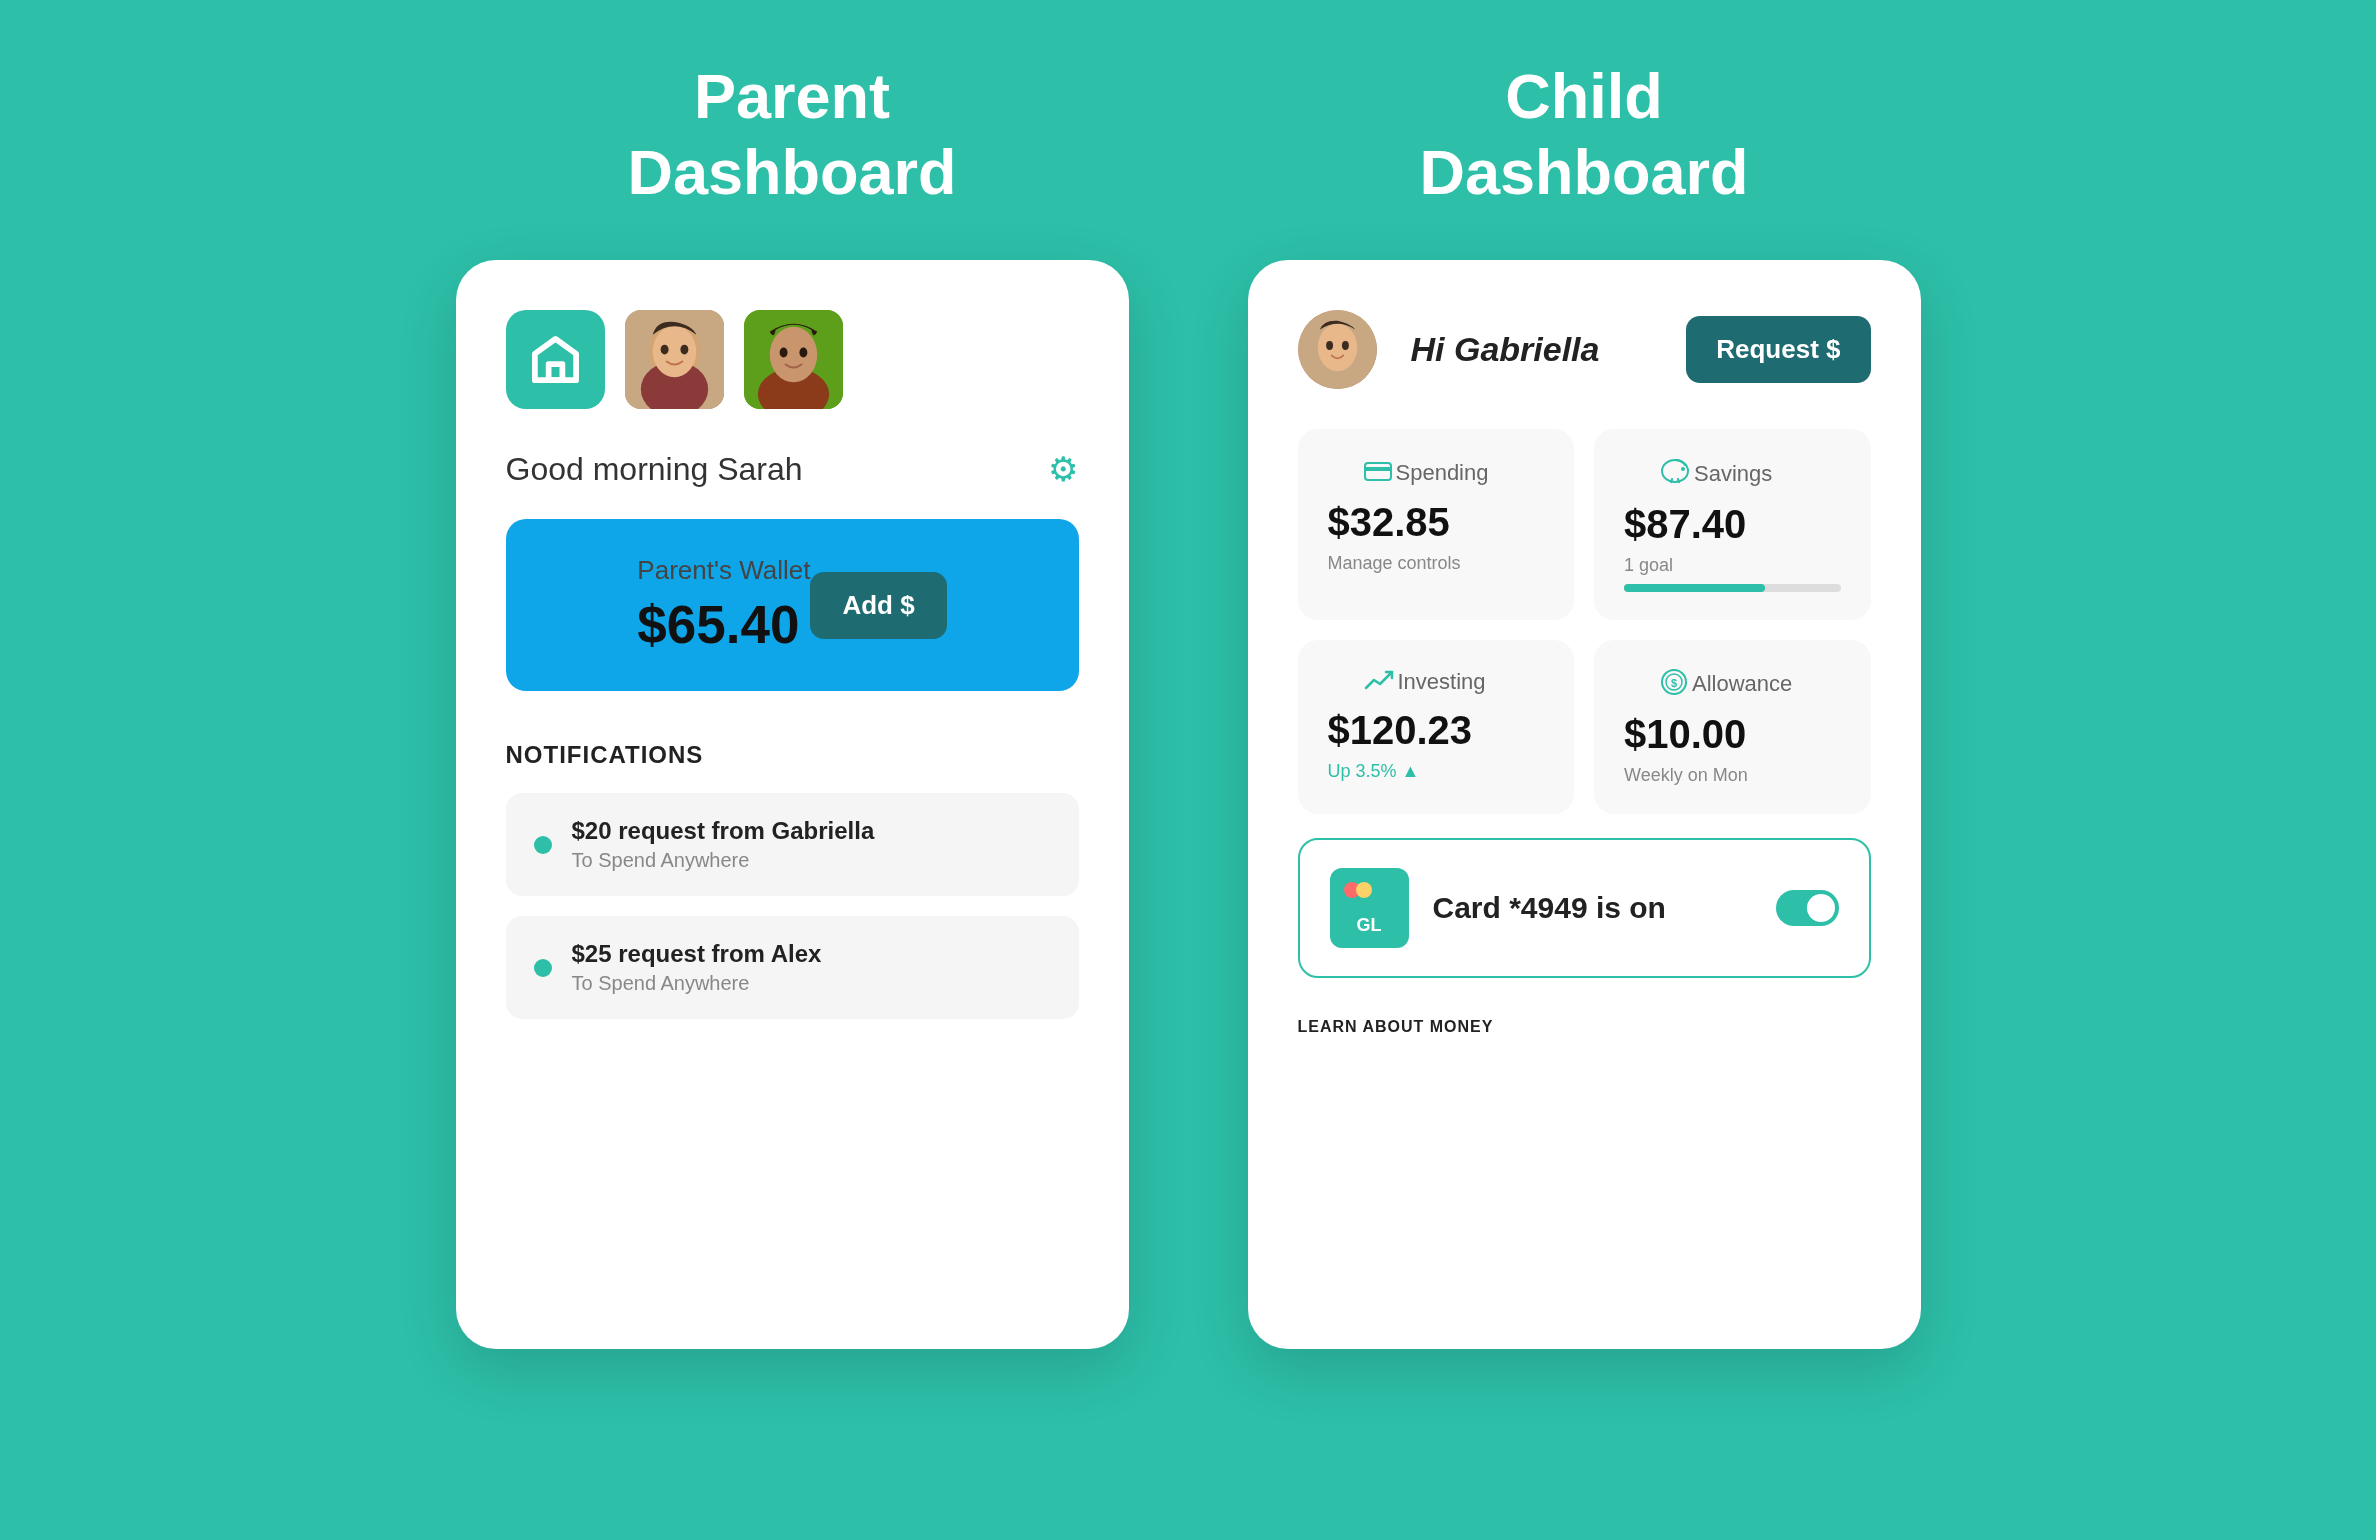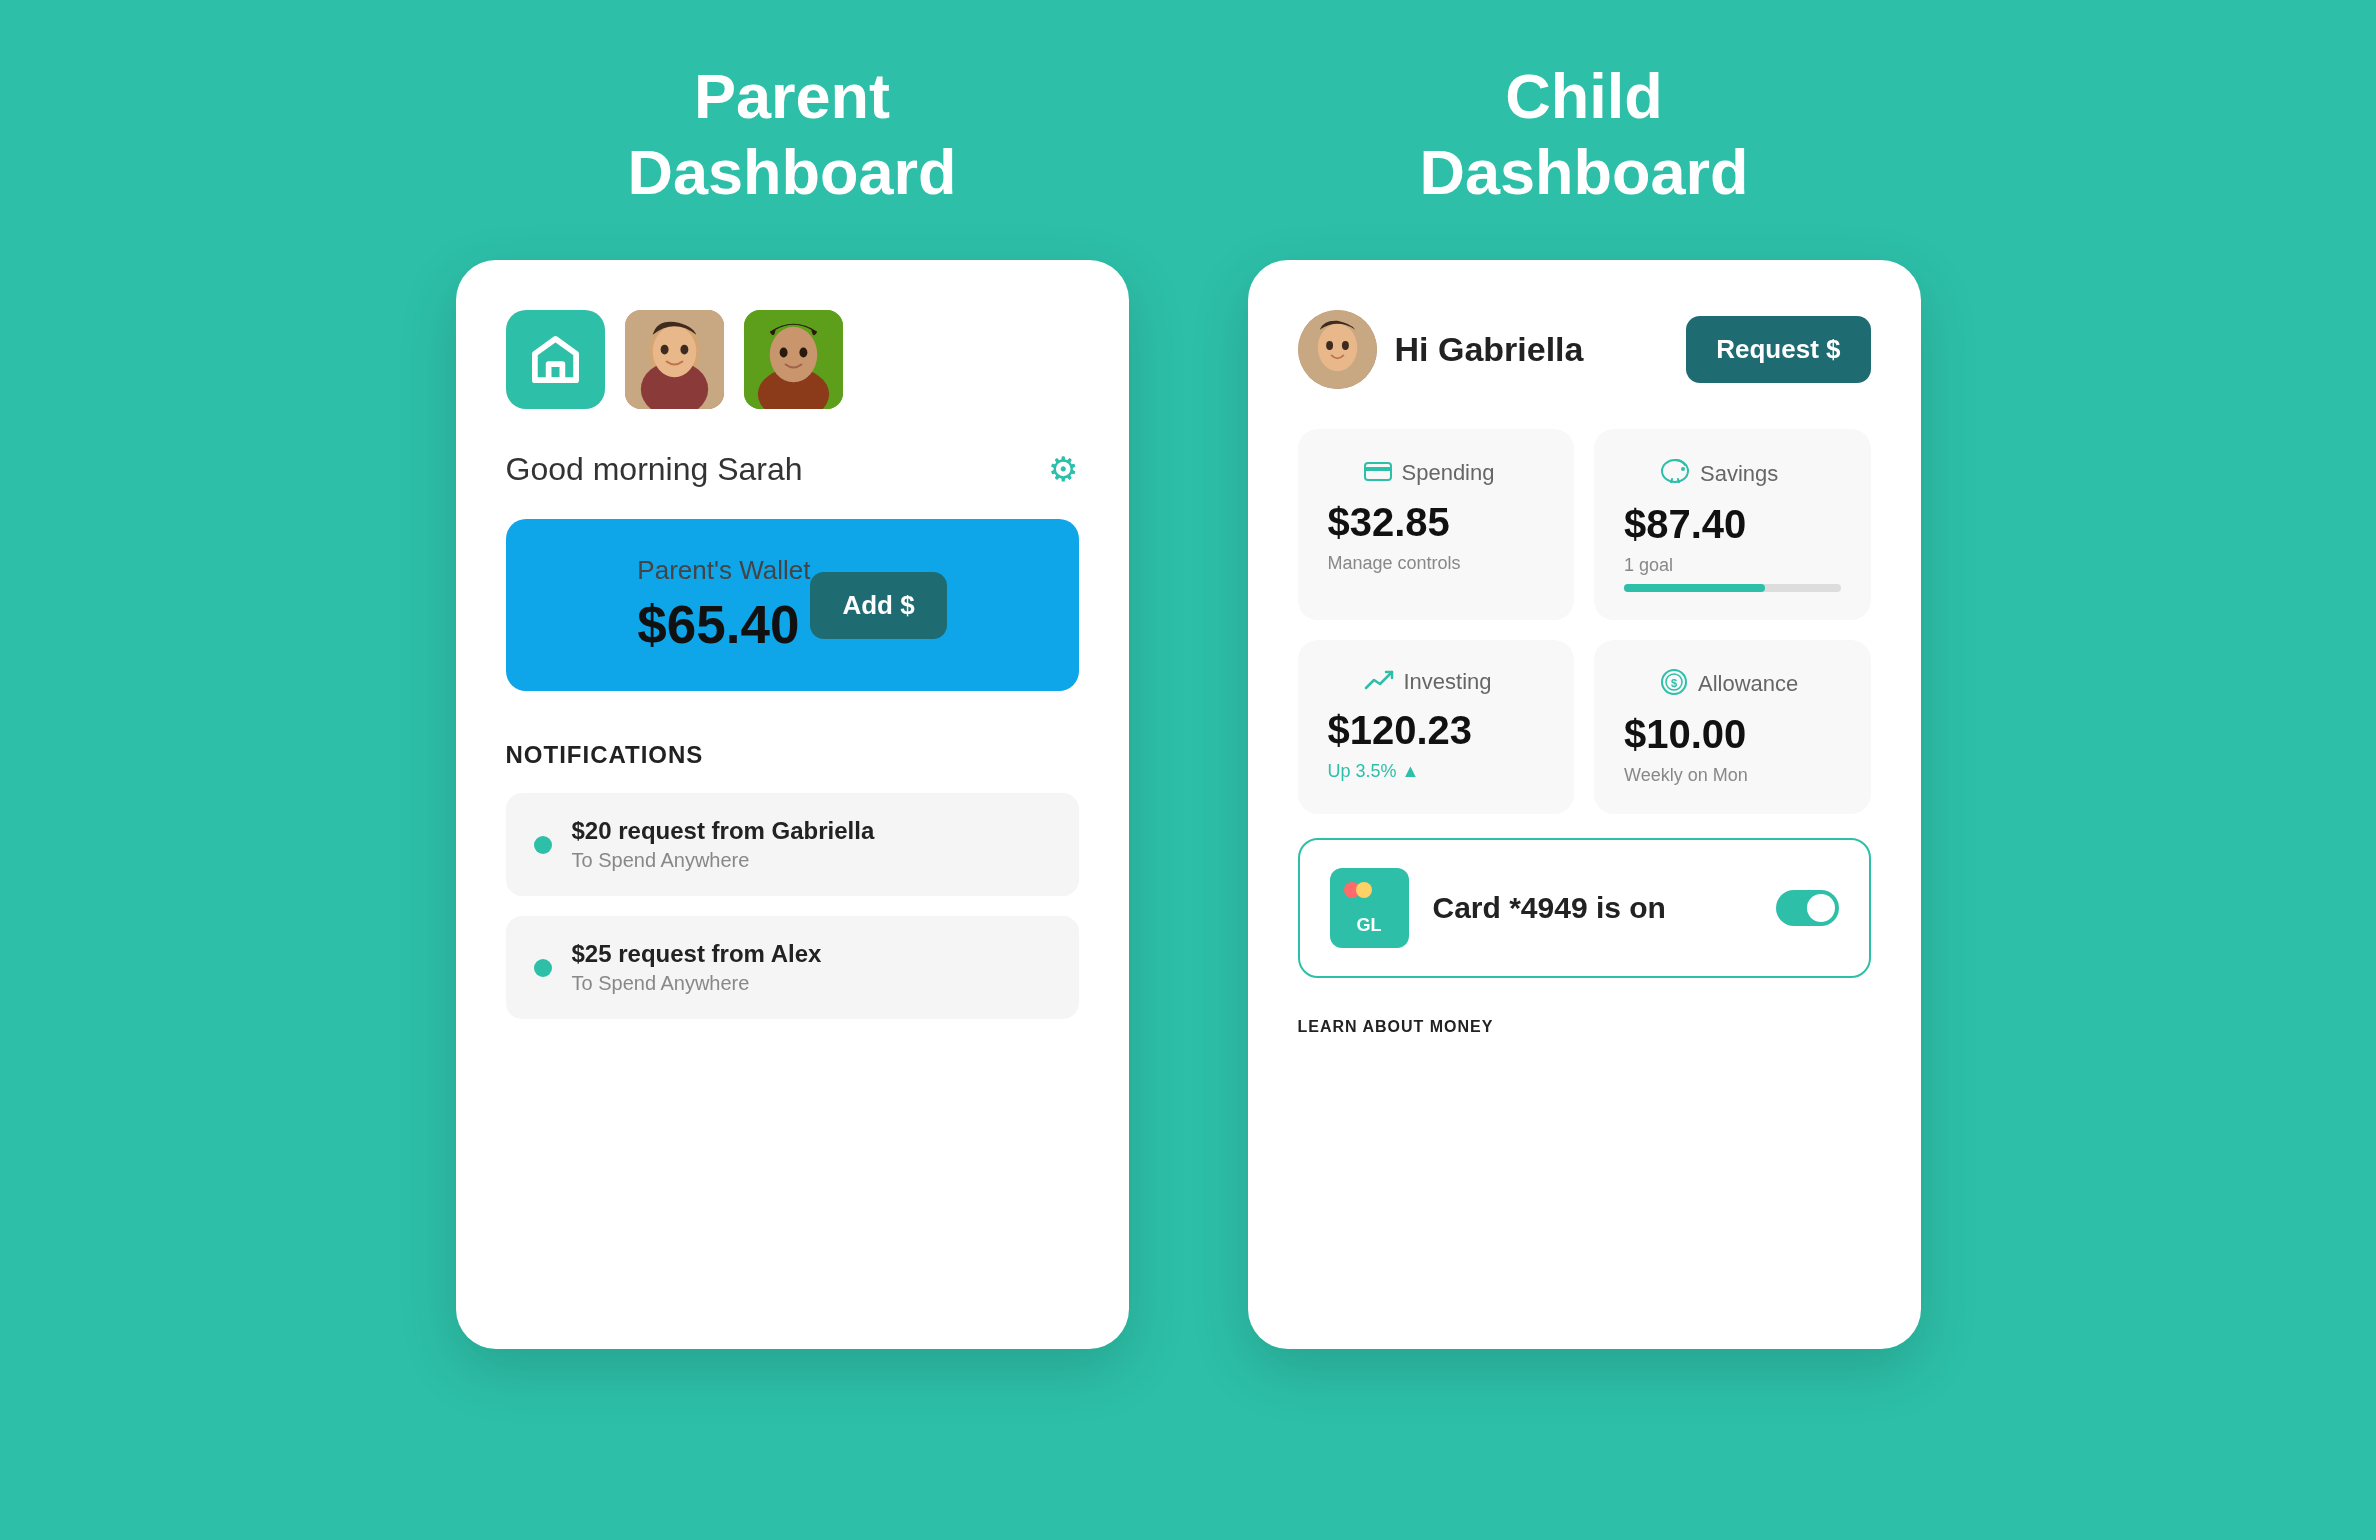--- a/index.html
+++ b/index.html
@@ -181,21 +181,22 @@
     .child-header {
       display: flex;
       align-items: center;
       justify-content: space-between;
       margin-bottom: 40px;
     }
 
     .child-user-info {
       display: flex;
       align-items: center;
-      gap: 18px;
+      gap: 34px;
+      font-style: italic;
     }
 
     .child-avatar {
       width: 79px;
       height: 79px;
       border-radius: 50%;
       background: linear-gradient(135deg, #c8a882 0%, #a0785a 100%);
       overflow: hidden;
       position: relative;
     }
@@ -226,21 +227,21 @@
 
     .stat-card {
       background: #f8f8f8;
       border-radius: 20px;
       padding: 28px 30px;
     }
 
     .stat-header {
       display: flex;
       align-items: center;
-      gap: 10px;
+      gap: 4px;
       margin-bottom: 12px;
       padding-left: 36px;
     }
 
     .stat-title {
       font-size: 22px;
       color: #666;
       font-weight: 500;
     }
 

